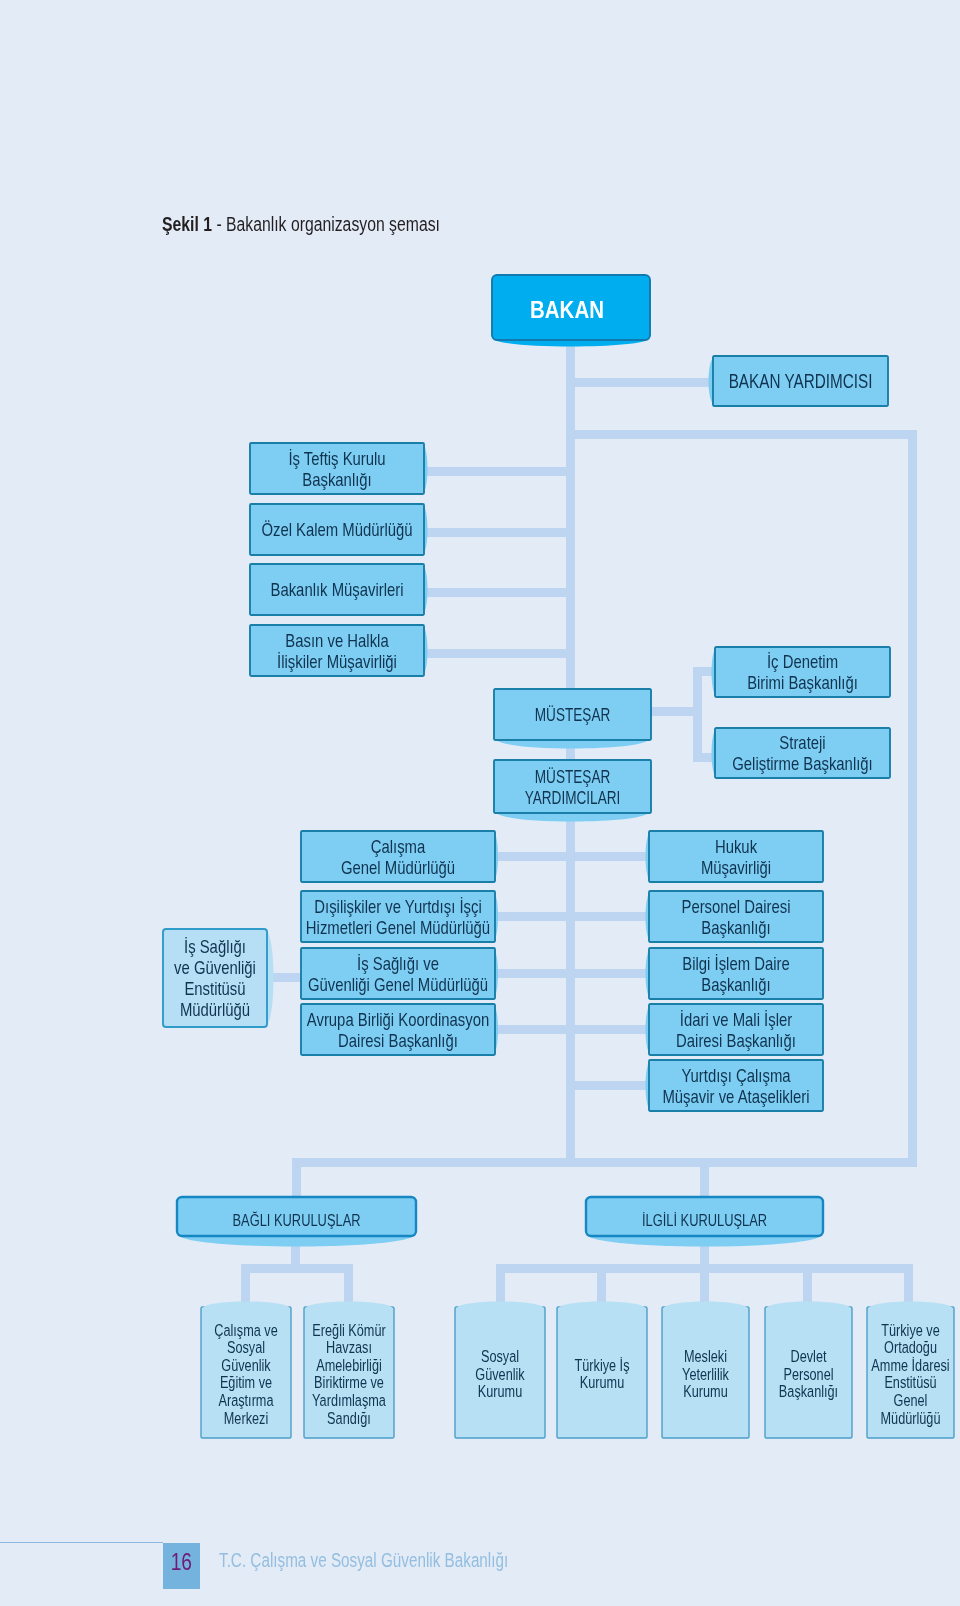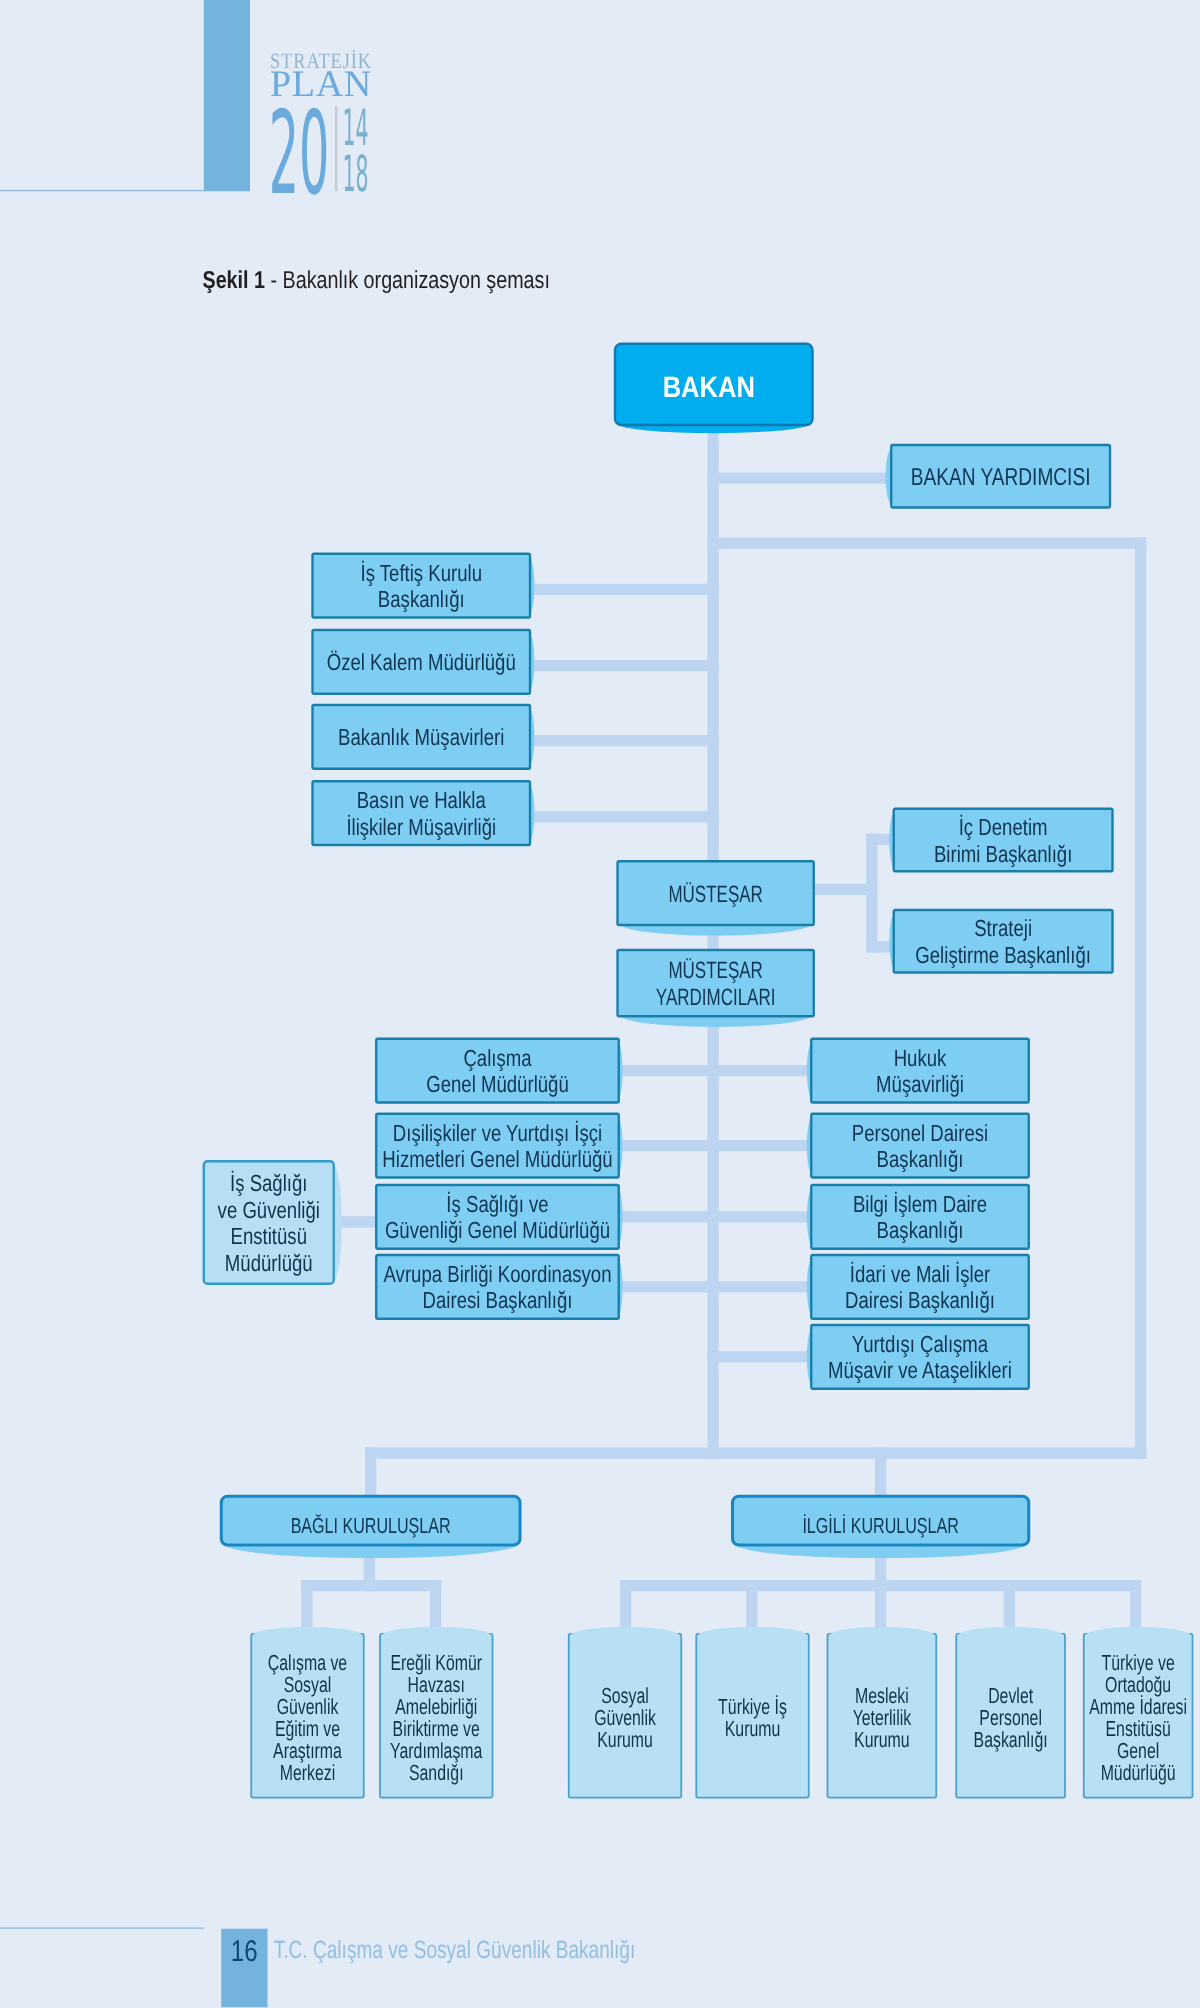--- a/index.html
+++ b/index.html
@@ -32,48 +32,32 @@
 
   
   #caption { position:absolute; left:162px; top:213px; font-size:19.6px; color:#231f20; white-space:nowrap;
              transform:scaleX(0.805); transform-origin:left top; }
   #caption-b { font-weight:700; }
   #caption-r { font-weight:400; }
 
   
   #footer { position:absolute; left:0; top:1542px; width:960px; height:64px; }
   #footer-rule { position:absolute; left:0; top:0; width:163px; height:1px; background:#8bb8df; }
-  #footer-num { position:absolute; left:177px; top:1px; width:37px; height:63px; background:#74b3de;
-                color:#0c4a6e; font-size:24px; line-height:1; display:flex; align-items:flex-start;
+  #footer-num { position:absolute; left:163px; top:1px; width:37px; height:46px; background:#74b3de;
+                color:#701a75; font-size:24px; line-height:1; display:flex; align-items:flex-start;
                 justify-content:center; padding-top:7px; }
   #footer-num-txt { display:block; transform:scaleX(0.80); transform-origin:center top; }
   #footer-txt { position:absolute; left:219px; top:0; height:37px; display:flex; align-items:center;
                 font-size:20px; color:#93bedf; white-space:nowrap;
                 transform:scaleX(0.763); transform-origin:left center; }
 </style>
 </head>
 <body>
 
 <div id="root">
-  <div id="header">
-    <div id="header-rule"></div>
-    <div id="header-bar"></div>
-    <div id="logo">
-      <div id="logo-l1">STRATEJİK</div>
-      <div id="logo-l2">PLAN</div>
-      <div id="logo-yr">
-        <div id="logo-20">20</div>
-        <div id="logo-sep"></div>
-        <div id="logo-rt">
-          <div id="logo-14">14</div>
-          <div id="logo-18">18</div>
-        </div>
-      </div>
-    </div>
-  </div>
 
   <div id="caption">
     <span id="caption-b">Şekil 1</span>
     <span id="caption-r">- Bakanlık organizasyon şeması</span>
   </div>
 
   <svg id="chart" viewBox="0 0 960 1606" xmlns="http://www.w3.org/2000/svg">
     <g id="layer-lines">
         <rect x="566" y="340" width="9" height="827" fill="#bdd5f0"></rect>
         <rect x="566" y="378" width="147" height="9" fill="#bdd5f0"></rect>

